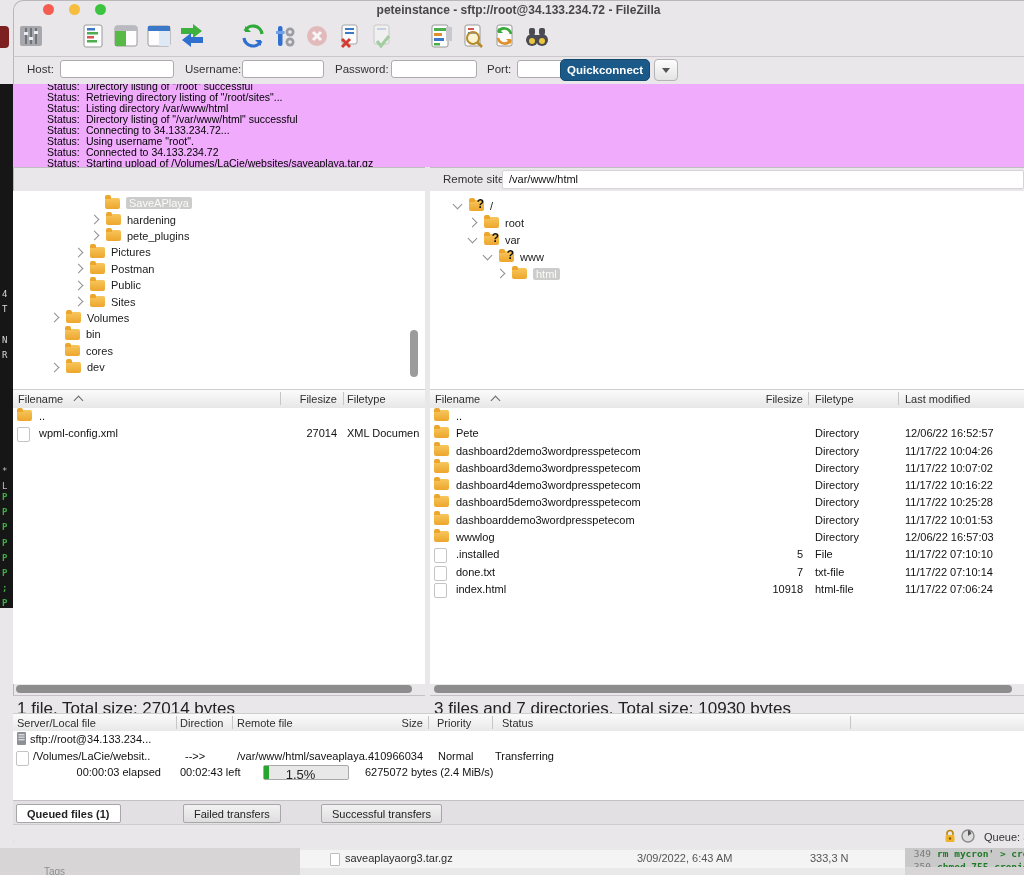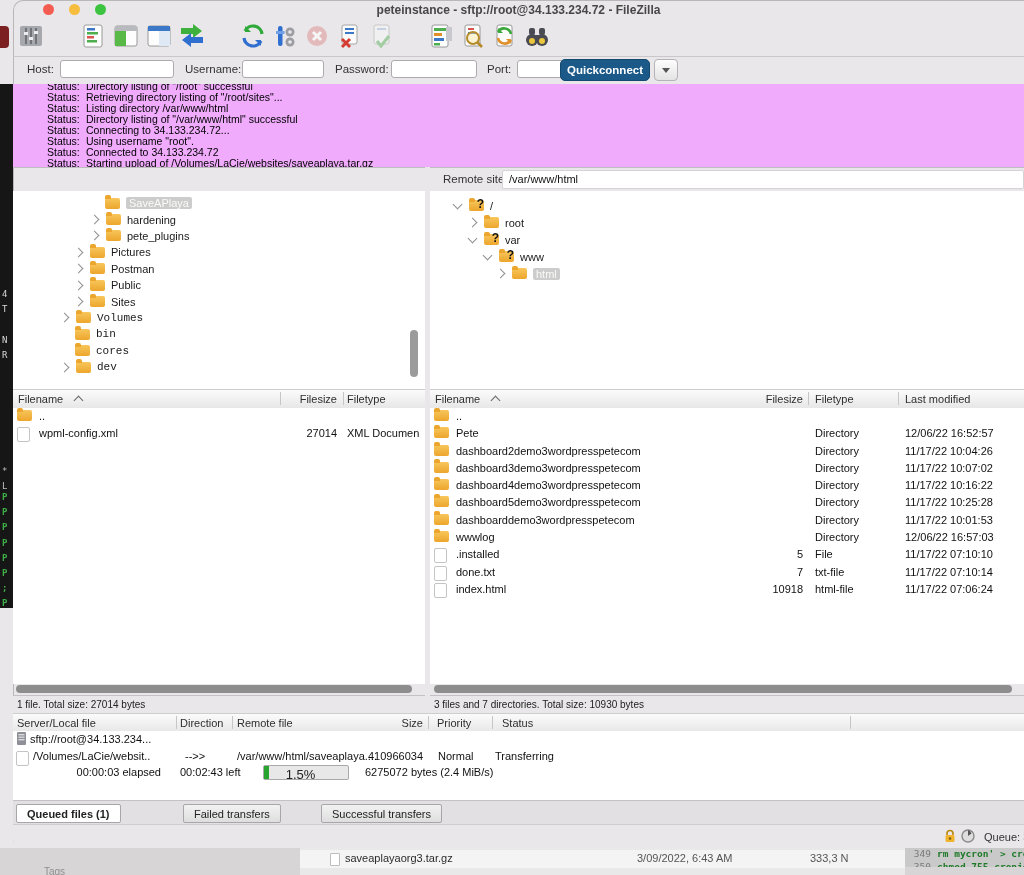--- a/index.html
+++ b/index.html
@@ -70,21 +70,21 @@
   .chev.exp{transform:rotate(45deg);margin-top:-3px;}
   .chev-sp{width:14px;flex:none;}
   .fold{position:relative;width:15px;height:11px;background:linear-gradient(#f7c65c,#eda62d);
     border-radius:2px;margin-right:6px;flex:none;}
   .fold::before{content:"";position:absolute;left:0;top:-2.5px;width:6px;height:4px;
     background:#eda62d;border-radius:2px 2px 0 0;}
   .fold.q::after{content:"?";position:absolute;right:0px;top:-3px;font-size:12px;font-weight:bold;color:#111;}
   .ficon{width:11px;height:13px;background:#fff;border:1px solid #c4c4c4;border-radius:2px;
     margin-right:6px;flex:none;}
   .sel-label{background:#cccccc;color:#fafaf6;padding:0 3px;border-radius:2px;}
-  .pl1{padding-left:48px;font-family:Liberation Mono, monospace;} .pl2{padding-left:62px;} .pl3{padding-left:78px;}
+  .pl1{padding-left:38px;} .pl2{padding-left:62px;} .pl3{padding-left:78px;}
   .rl0{padding-left:24px;} .rl1{padding-left:39px;} .rl2{padding-left:54px;} .rl3{padding-left:67px;}
   #ltree-scroll{left:410px;top:330px;width:8px;height:47px;border-radius:4px;background:#9b9b9b;}
 
   
   .lhdr{height:18px;background:linear-gradient(#fbfbfb,#e7e7e7);border-top:1px solid #cecece;
     border-bottom:1px solid #bcbcbc;font-size:11px;color:#2e2e2e;}
   #lhdr-l{left:13px;top:389px;width:412px;}
   #lhdr-r{left:430px;top:389px;width:594px;}
   #qhdr{left:13px;top:713px;width:1011px;}
   .hlab{position:absolute;top:3px;}
@@ -99,21 +99,21 @@
   .frow .fold,.frow .ficon{position:absolute;left:4px;top:2px;margin:0;}
   .frow .name{position:absolute;left:26px;top:2px;}
   .frow .sz{position:absolute;top:2px;text-align:right;}
   #llist .sz{left:240px;width:84px;} #llist .ty{position:absolute;left:334px;top:2px;}
   #rlist .sz{left:290px;width:83px;} #rlist .ty{position:absolute;left:385px;top:2px;}
   #rlist .mo{position:absolute;left:475px;top:2px;}
 
   
   .hthumb{top:685px;height:8px;border-radius:4px;background:#8d8d8d;}
   #hsb-l{left:16px;width:396px;} #hsb-r{left:434px;width:578px;}
-  .pstat{top:695px;height:17px;background:#e9e7e9;border-top:1px solid #c3c1c3;font-size:10px;color:#222;}
+  .pstat{top:695px;height:17px;background:#e9e7e9;border-top:1px solid #c3c1c3;font-size:17px;color:#222;}
   #pstat-l{left:13px;width:412px;} #pstat-r{left:430px;width:594px;}
   .pstat span{position:absolute;left:4px;top:3px;}
 
   
   #queue{left:13px;top:731px;width:1011px;height:69px;background:#fff;overflow:hidden;}
   .qrow{position:relative;height:16.5px;font-size:11px;color:#111;white-space:nowrap;}
   .qrow span{position:absolute;top:2px;}
   #pbar{position:absolute;left:250px;top:1px;width:84px;height:13px;border:1px solid #a9a9a9;
     background:#e8e8e8;border-radius:2px;}
   #pbar .fill{position:absolute;left:0;top:0;width:5px;height:13px;background:#27a52f;}

